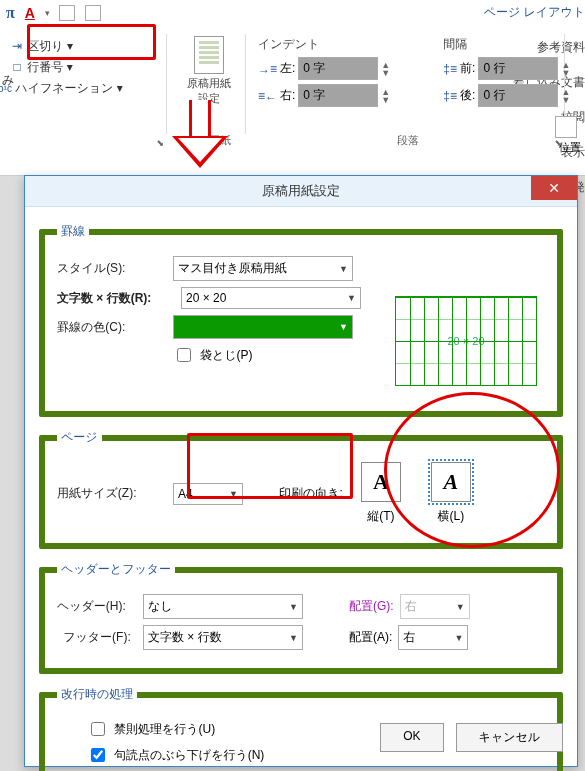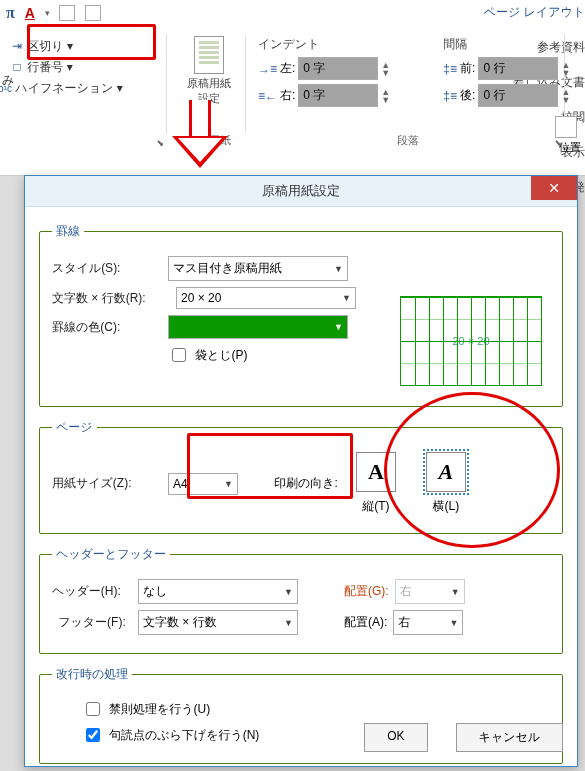--- a/index.html
+++ b/index.html
@@ -147,21 +147,21 @@
   .close-btn {
     position:absolute; right:0; top:0;
     width:46px; height:24px;
     background:#c8413b; color:#fff;
     text-align:center; line-height:24px;
     font-size:14px;
     cursor:pointer;
   }
   .dlg-body { padding:10px 14px; }
   fieldset {
-    border:1px solid #4d7c0f; border-radius:2px;
+    border:6px solid #4d7c0f; border-radius:2px;
     margin:6px 0 12px;
     padding:10px 12px 12px;
     position:relative;
   }
   legend { color:#2a579a; padding:0 4px; font-size:12px; }
   .form-row { display:flex; align-items:center; margin:6px 0; gap:6px; }
   .form-label { width:110px; color:#222; }
   .combo {
     border:1px solid #aaa; padding:3px 4px; background:#fff;
     display:flex; justify-content:space-between; align-items:center;
@@ -193,21 +193,21 @@
   }
   .orient-box {
     width:38px; height:38px; border:1px solid #888; background:#fff;
     display:flex; align-items:center; justify-content:center;
     font-family:serif; font-size:22px; font-weight:bold;
     margin-bottom:6px;
   }
   .orient-box.sel { outline:2px dotted #3a85c6; outline-offset:1px; }
   .dlg-buttons {
     position:absolute; right:14px; bottom:14px;
-    display:flex; gap:28px;
+    display:flex; gap:12px;
   }
   .btn {
     border:1px solid #999; background:#f4f4f4;
     padding:5px 22px; cursor:pointer;
   }
   .sec-pos { position:absolute; top:116px; right:4px; text-align:right; width:30px; }
   .sec-pos .icon { width:20px; height:20px; border:1px solid #aaa; background:#fff; margin:0 auto 2px; position:relative; }
 </style>
 </head>
 <body>
@@ -323,21 +323,21 @@
       <legend>罫線</legend>
 
       <div class="form-row">
         <span class="form-label">スタイル(S):</span>
         <div class="combo">
           <span>マス目付き原稿用紙</span>
           <span class="caret">▼</span>
         </div>
       </div>
       <div class="form-row">
-        <span class="form-label" style="width:118px;">文字数 × 行数(R):</span>
+        <span class="form-label" style="width:118px;font-weight:bold;">文字数 × 行数(R):</span>
         <div class="combo">
           <span>20 × 20</span>
           <span class="caret">▼</span>
         </div>
       </div>
       <div class="form-row">
         <span class="form-label">罫線の色(C):</span>
         <div class="combo green">
           <span></span>
             <span class="caret" style="color:#fff;">▼</span>
@@ -396,21 +396,21 @@
     </fieldset>
 
     <fieldset>
       <legend>ヘッダーとフッター</legend>
       <div class="form-row">
         <span class="form-label" style="width:80px;">ヘッダー(H):</span>
         <div class="combo" style="width:150px;">
           <span>なし</span>
           <span class="caret">▼</span>
         </div>
-        <span style="margin-left:40px;color:#c2410c;">配置(G):</span>
+        <span style="margin-left:40px;color:#a21caf;">配置(G):</span>
         <div class="combo tiny disabled">
           <span>右</span>
           <span class="caret">▼</span>
         </div>
       </div>
       <div class="form-row">
         <span class="form-label" style="width:80px;text-align:center;">フッター(F):</span>
         <div class="combo" style="width:150px;">
           <span>文字数 × 行数</span>
           <span class="caret">▼</span>

